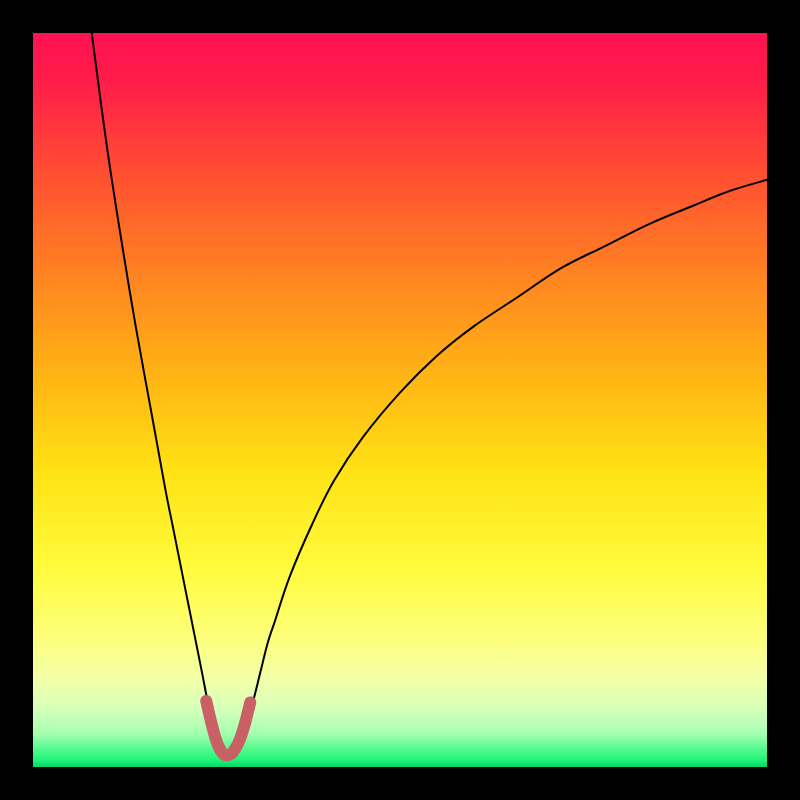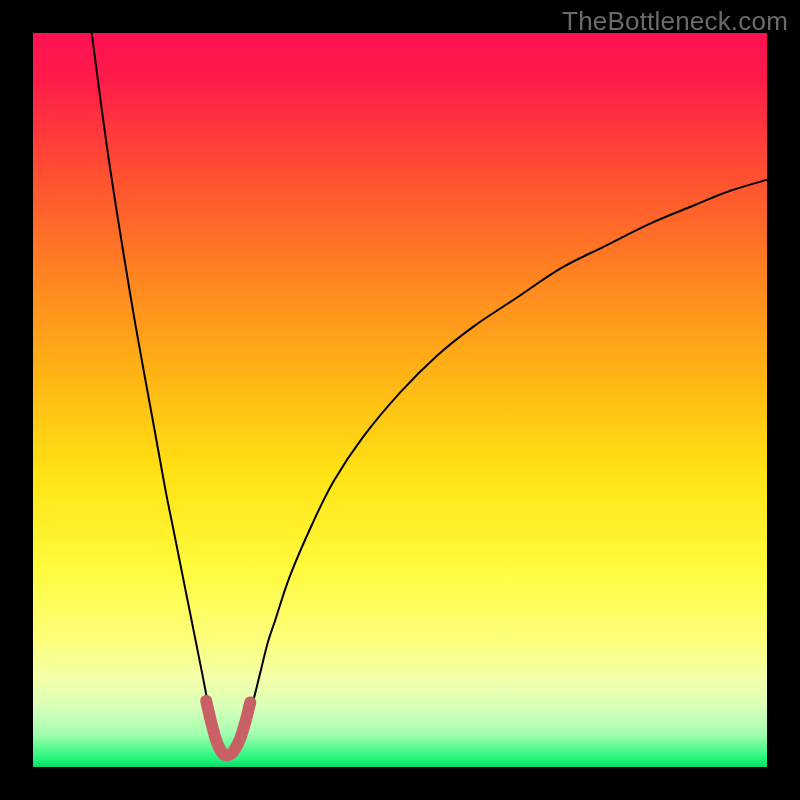--- a/index.html
+++ b/index.html
@@ -37,21 +37,20 @@
     letter-spacing: 0.2px;
   }
   svg {
     display: block;
   }
 </style>
 </head>
 <body>
 
 <div class="frame">
-  <div class="watermark">TheBottleneck.com</div>
   <div class="plot">
     <svg id="chart-svg" width="734" height="734" viewBox="0 0 734 734" preserveAspectRatio="none">
       <defs>
         <linearGradient id="bg-grad" x1="0" y1="0" x2="0" y2="1">
             <stop offset="0.00%" stop-color="#ff1152"></stop>
             <stop offset="6.00%" stop-color="#ff1b4a"></stop>
             <stop offset="20.00%" stop-color="#ff5230"></stop>
             <stop offset="35.00%" stop-color="#ff8b1f"></stop>
             <stop offset="48.00%" stop-color="#ffb914"></stop>
             <stop offset="60.00%" stop-color="#ffe314"></stop>

